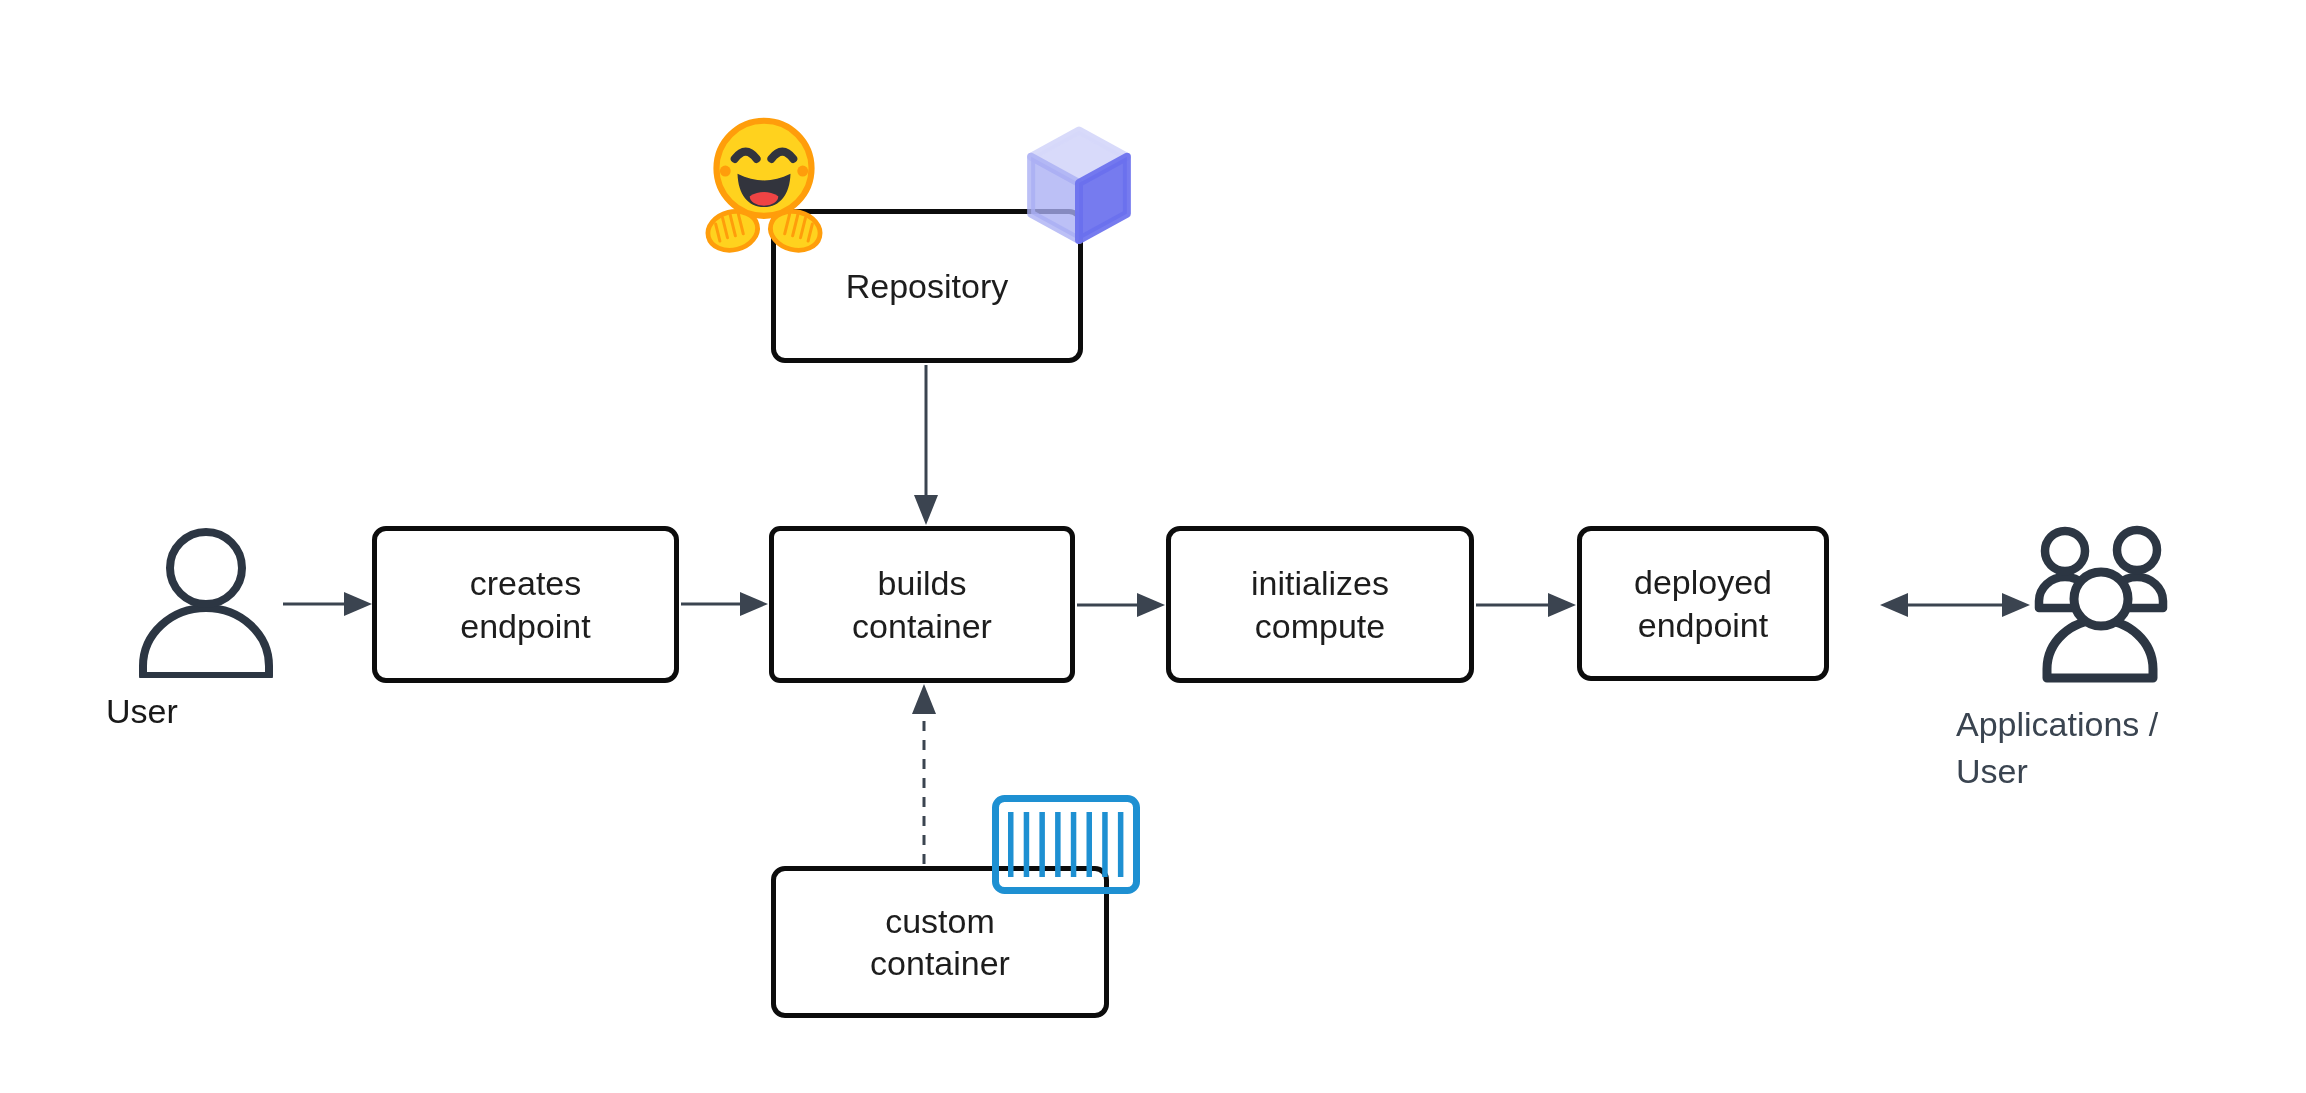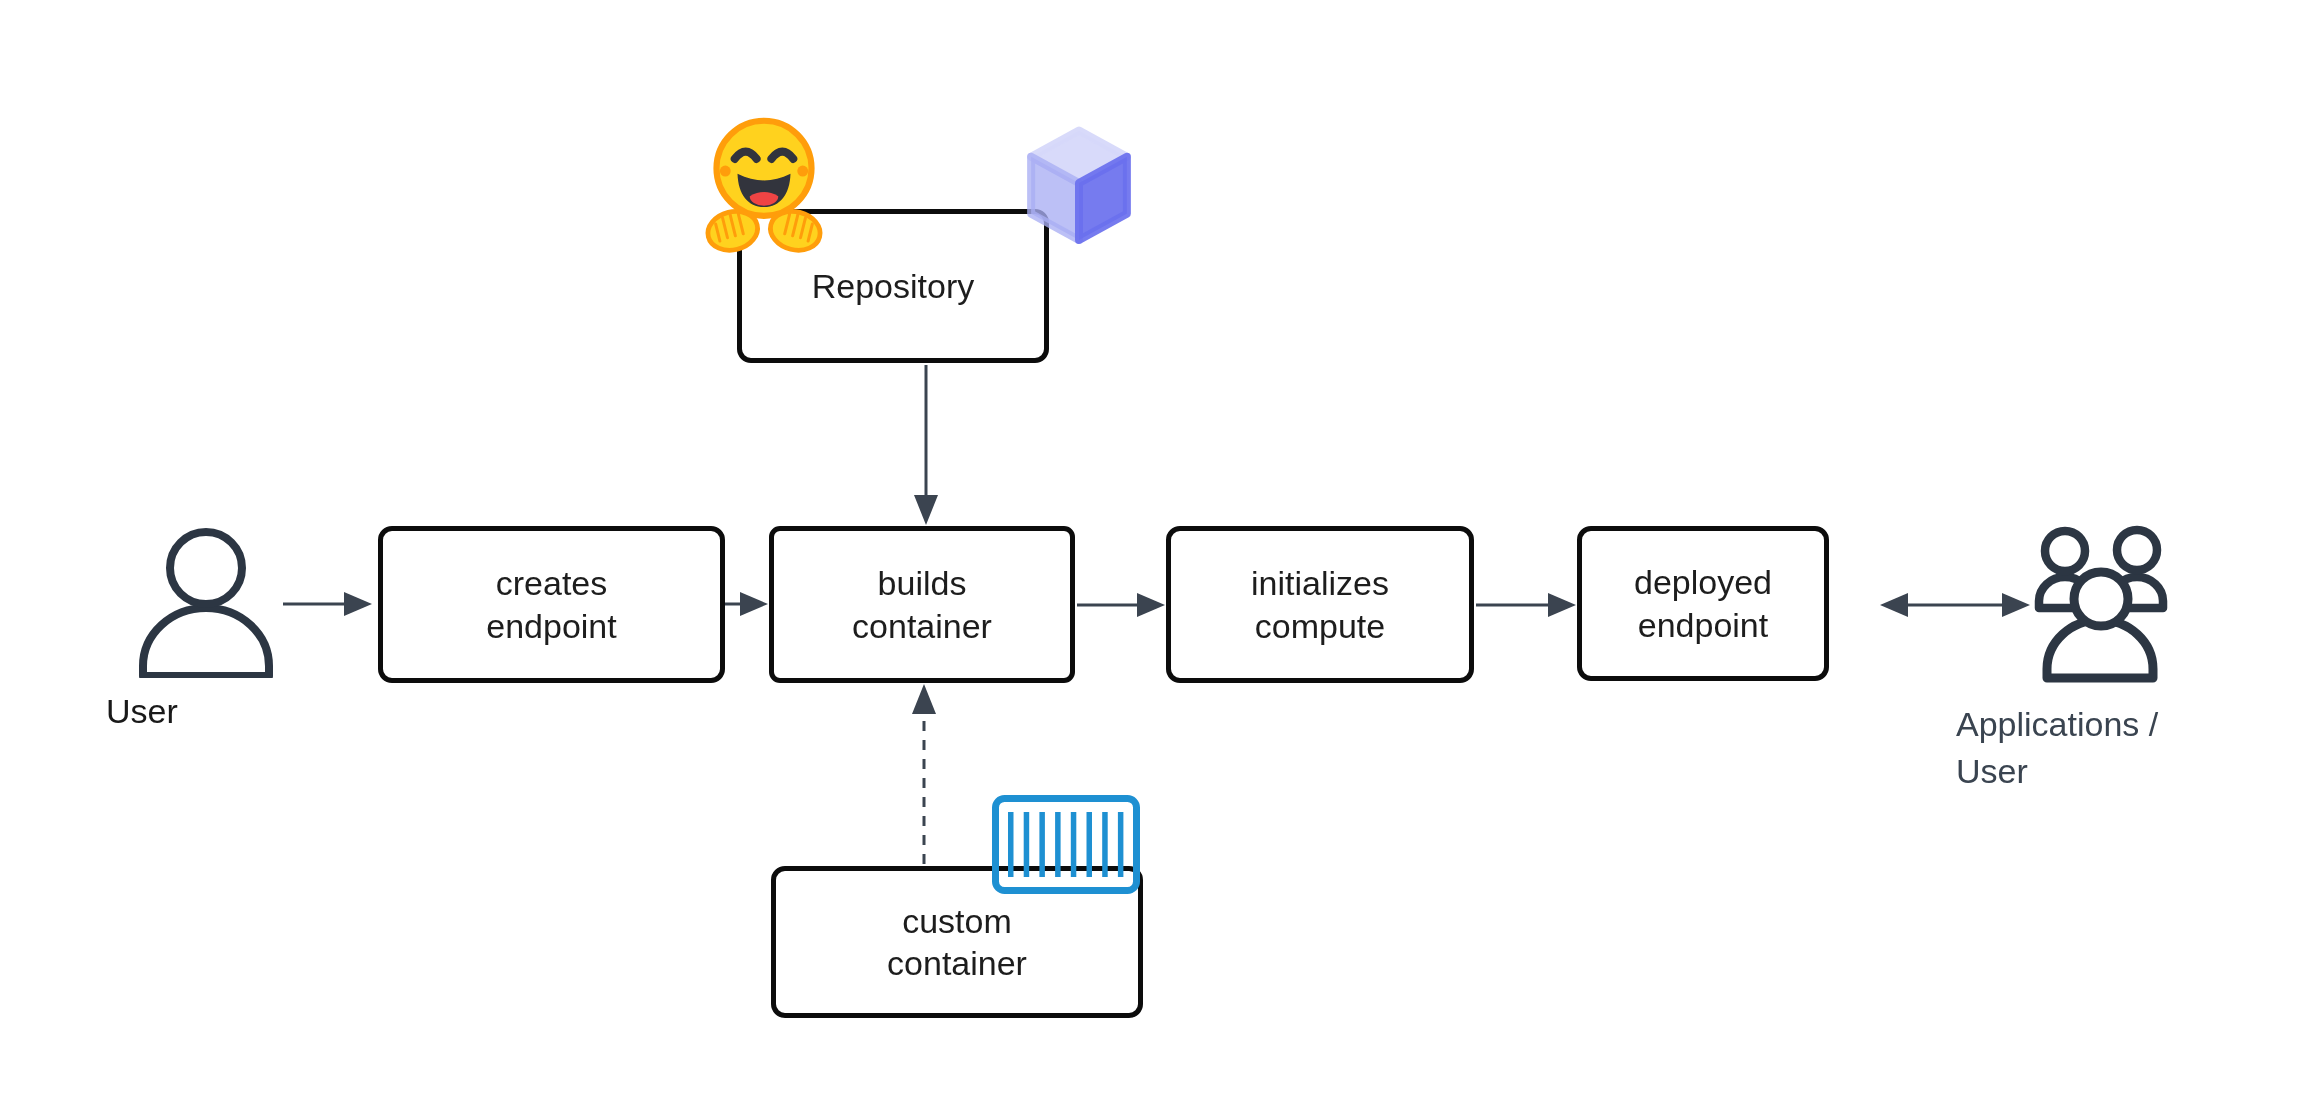--- a/index.html
+++ b/index.html
@@ -16,26 +16,26 @@
   .edges{position:absolute; left:0; top:0; z-index:1;}
   .edge{stroke:var(--arrow); stroke-width:3; fill:none;}
   .edge.dashed{stroke-dasharray:10 9;}
   .edge-head{fill:var(--arrow); stroke:none;}
   .node{
     position:absolute; z-index:2; box-sizing:border-box; background:#fff;
     border:5px solid var(--box-border); border-radius:14px;
     display:flex; align-items:center; justify-content:center; text-align:center;
     font-size:34px; line-height:1.25; color:var(--node-text); white-space:pre-line;
   }
-  .node-repository{left:737px; top:209px; width:312px; height:154px;}
-  .node-creates  {left:372px; top:526px; width:347px; height:157px;margin-left:6px;}
+  .node-repository{left:771px; top:209px; width:312px; height:154px;}
+  .node-creates  {left:372px; top:526px; width:307px; height:157px;}
   .node-builds   {left:769px; top:526px; width:306px; height:157px;border-radius:11px;}
   .node-init     {left:1166px;top:526px; width:308px; height:157px;}
   .node-deployed {left:1577px;top:526px; width:252px; height:155px;}
-  .node-custom   {left:771px; top:866px; width:372px; height:152px;}
+  .node-custom   {left:771px; top:866px; width:338px; height:152px;}
   .icon{position:absolute; z-index:3;}
   .icon-user{left:131px; top:528px;}
   .icon-apps{left:2025px; top:520px;}
   .icon-hf{left:696px; top:114px;}
   .icon-cube{left:1022px; top:126px;}
   .icon-container{left:992px; top:795px;}
   .actor-label{
     position:absolute; z-index:2; text-align:left; font-size:34px; white-space:pre-line;
   }
   .label-user{left:106px; top:692px; width:200px; color:var(--label-dark);}

